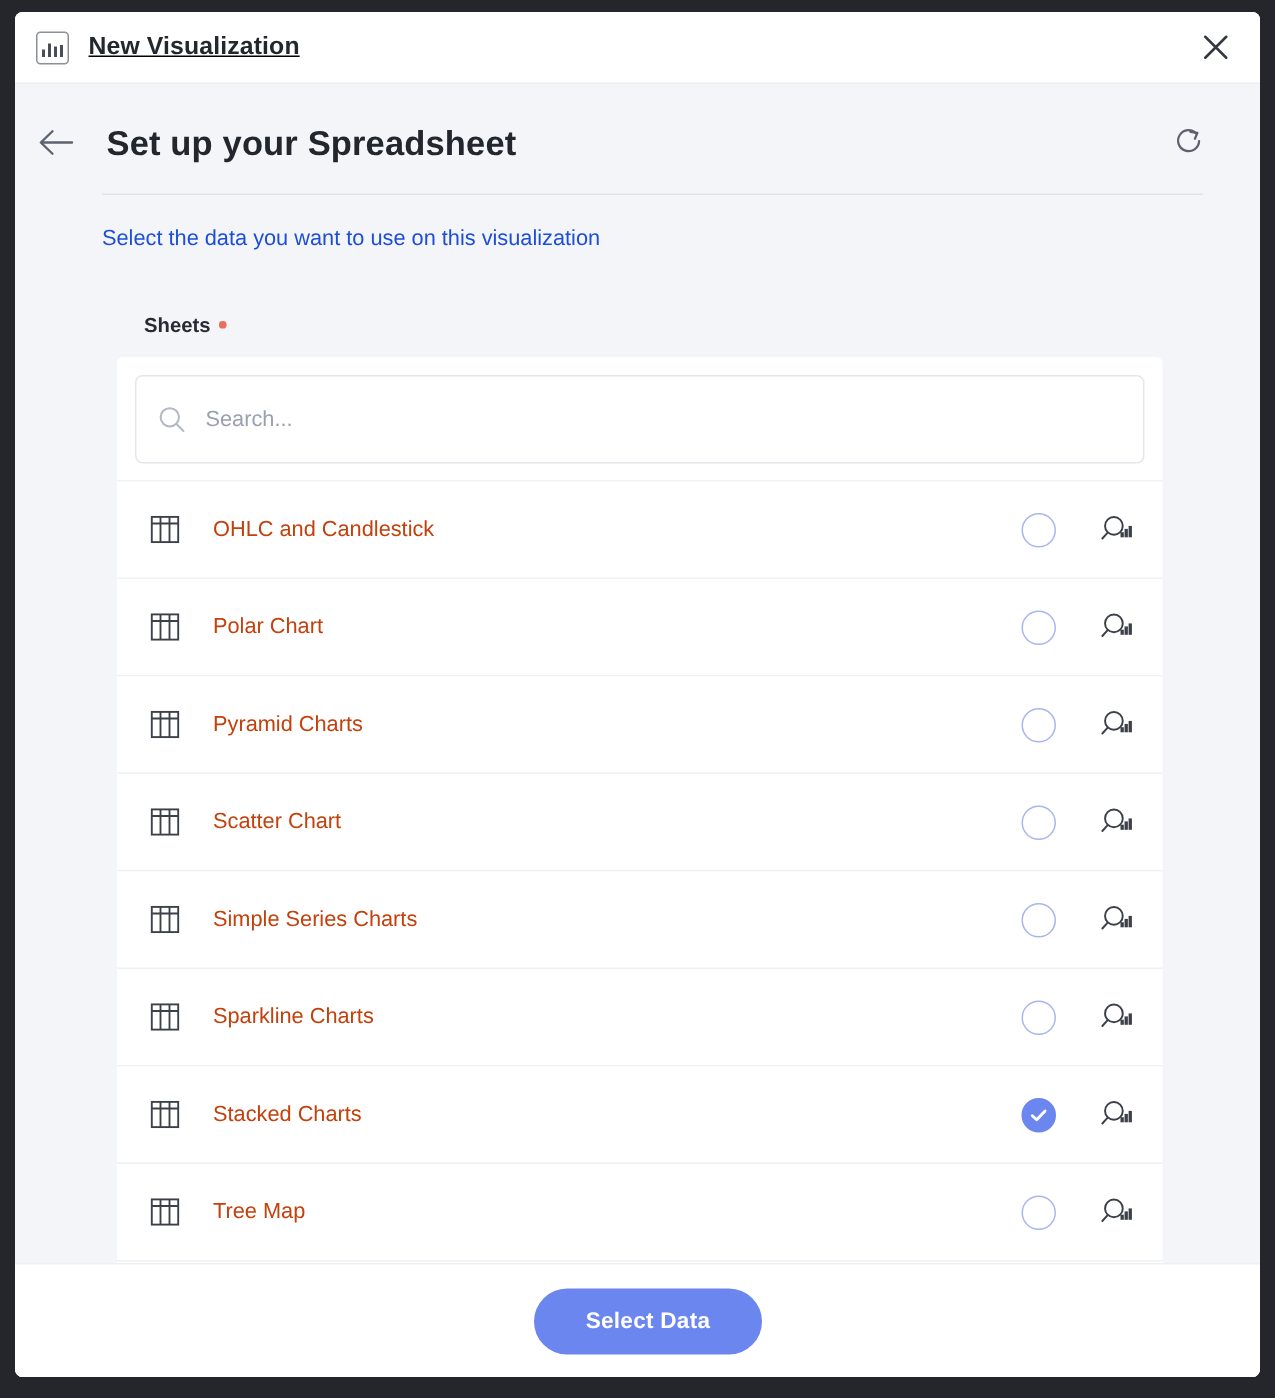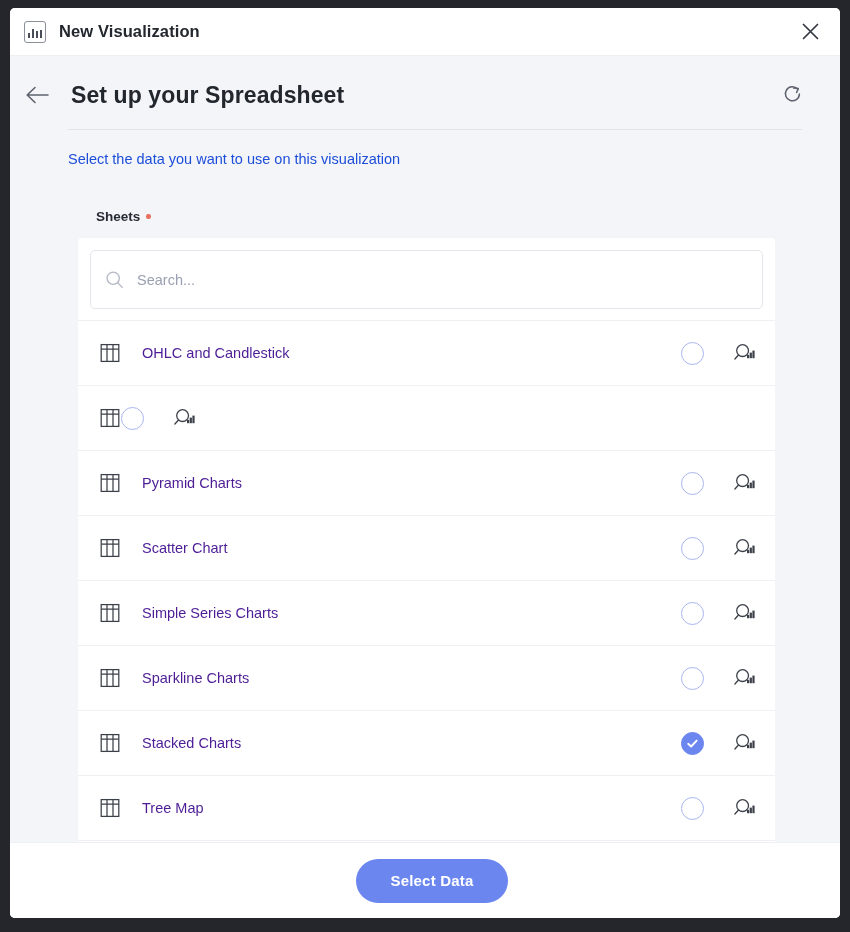--- a/index.html
+++ b/index.html
@@ -29,20 +29,21 @@
   
   #titlebar {
     height: 48px;
     flex: 0 0 48px;
     background: #ffffff;
     border-bottom: 1px solid #eceef2;
     display: flex;
     align-items: center;
     padding: 0 28px 0 14px;
     position: relative;
+    text-decoration: underline;
   }
   .app-icon {
     width: 22px; height: 22px;
     border: 1.4px solid #8a8f98;
     border-radius: 3px;
     display: flex;
     align-items: flex-end;
     justify-content: center;
     gap: 1.5px;
     padding-bottom: 4px;
@@ -184,21 +185,21 @@
     align-items: center;
     padding: 0 18px 0 12px;
     border-bottom: 1px solid #eef0f4;
     cursor: pointer;
     background: #fff;
   }
   .sheet-row .table-icon { flex: 0 0 auto; margin-left: 9px; }
   .sheet-name {
     margin-left: 21px;
     font-size: 14.5px;
-    color: #4c1d95;
+    color: #c2410c;
     flex: 1 1 auto;
     white-space: nowrap;
     overflow: hidden;
   }
   .radio {
     flex: 0 0 auto;
     width: 23px; height: 23px;
     border-radius: 50%;
     border: 1.6px solid #a9b6ee;
     background: #fff;
@@ -321,20 +322,21 @@
               </svg>
             </button>
           </div>
           <div class="sheet-row">
             <svg width="22" height="22" viewBox="0 0 22 22" class="table-icon">
               <g stroke="#3c4049" stroke-width="1.25" fill="none">
                 <rect x="2.2" y="2.6" width="17.6" height="16.8"></rect>
                 <path d="M2.2 7.0 H19.8 M8.0 2.6 V19.4 M14.0 2.6 V19.4"></path>
               </g>
             </svg>
+            <span class="sheet-name">Polar Chart</span>
             <div class="radio"></div>
             <button class="preview-btn">
               <svg width="23" height="23" viewBox="0 0 23 23">
                 <circle cx="9.6" cy="8.6" r="5.9" stroke="#3c4049" stroke-width="1.3" fill="none"></circle>
                 <path d="M5.3 13.2 L1.9 17.0" stroke="#3c4049" stroke-width="1.3" stroke-linecap="round" fill="none"></path>
                 <rect x="14" y="12.8" width="2.2" height="3.4" fill="#3c4049"></rect>
                 <rect x="16.7" y="10.6" width="2.2" height="5.6" fill="#3c4049"></rect>
                 <rect x="19.4" y="8.6" width="2.2" height="7.6" fill="#3c4049"></rect>
               </svg>
             </button>

